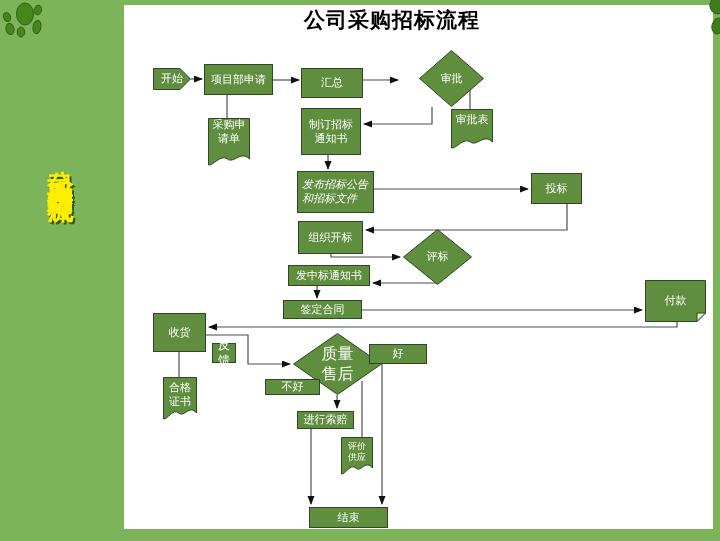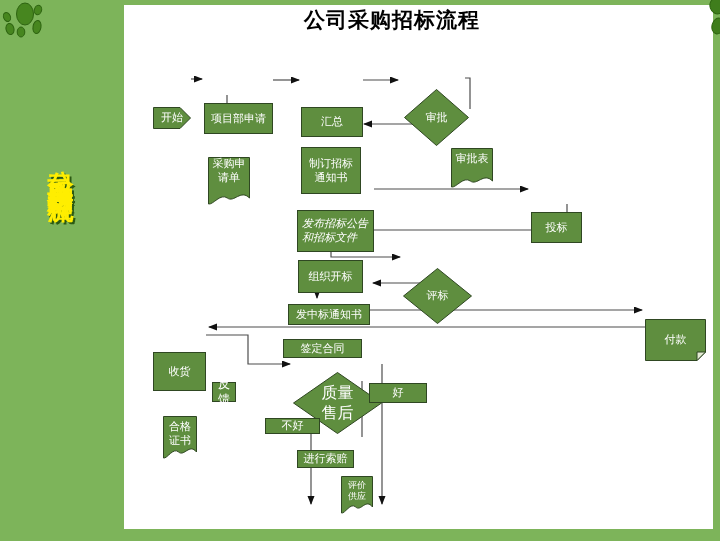--- a/index.html
+++ b/index.html
@@ -20,21 +20,21 @@
     position:absolute;left:40px;top:150px;width:40px;
     writing-mode:vertical-rl;text-orientation:upright;
     font-size:26px;font-weight:bold;color:#ffee00;
     letter-spacing:4px;line-height:38px;
     text-shadow:2px 2px 0 #2c5a14;
   }
   svg.edges{position:absolute;left:0;top:0;pointer-events:none;}
   .node{
     position:absolute;box-sizing:border-box;color:#ffffff;
     display:flex;align-items:center;justify-content:center;text-align:center;
-    white-space:pre-line;line-height:1.25;margin-top:39px;
+    white-space:pre-line;line-height:1.25;
   }
   .node.rect{background:#5f8e3f;border:1px solid #2f4722;}
   .node.align-left{justify-content:flex-start;text-align:left;padding-left:4px;}
   .node .shape{position:absolute;left:0;top:0;}
   .node .lbl{position:relative;z-index:1;}
   .deco{position:absolute;}
 </style>
 </head>
 <body>
 
@@ -93,21 +93,21 @@
         <polyline points="311,429 311,504" marker-end="url(#arr)"></polyline>
       </g>
   </svg>
 
   <div id="node-layer">
       <div class="node shaped" style="left: 153px; top: 68px; width: 38px; height: 22px; font-size: 11px;"><svg width="38" height="22" viewBox="0 0 38 22" class="shape">
           <path d="M0.5,0.5 H27 L37.5,11 L27,21.5 H0.5 Z" fill="#5f8e3f" stroke="#2f4722" stroke-width="1"></path>
         </svg><span class="lbl">开始</span></div>
       <div class="node rect" style="left: 204px; top: 64px; width: 69px; height: 31px; font-size: 11px;"><span class="lbl">项目部申请</span></div>
       <div class="node rect" style="left: 301px; top: 68px; width: 62px; height: 30px; font-size: 11px;"><span class="lbl">汇总</span></div>
-      <div class="node shaped" style="left: 404px; top: 50px; width: 65px; height: 57px; font-size: 11px;"><svg width="65" height="57" viewBox="0 0 65 57" class="shape">
+      <div class="node shaped" style="left: 419px; top: 50px; width: 65px; height: 57px; font-size: 11px;"><svg width="65" height="57" viewBox="0 0 65 57" class="shape">
           <path d="M32.5,0.5 L64.5,28.5 L32.5,56.5 L0.5,28.5 Z" fill="#5f8e3f" stroke="#2f4722" stroke-width="1"></path>
         </svg><span class="lbl">审批</span></div>
       <div class="node shaped" style="left: 451px; top: 109px; width: 42px; height: 40px; font-size: 11px; align-items: flex-start; padding-top: 4px;"><svg width="42" height="40" viewBox="0 0 42 40" class="shape">
           <path d="M0.5,0.5 H41.5 V33 C 32.76,24 26.04,38 19.32,33 C 12.6,28 5.04,40 0.5,39 Z" fill="#5f8e3f" stroke="#2f4722" stroke-width="1"></path>
         </svg><span class="lbl">审批表</span></div>
       <div class="node shaped" style="left: 208px; top: 118px; width: 42px; height: 48px; font-size: 11px; align-items: flex-start; "><svg width="42" height="48" viewBox="0 0 42 48" class="shape">
           <path d="M0.5,0.5 H41.5 V41 C 32.76,32 26.04,46 19.32,41 C 12.6,36 5.04,48 0.5,47 Z" fill="#5f8e3f" stroke="#2f4722" stroke-width="1"></path>
         </svg><span class="lbl">采购申
 请单</span></div>
       <div class="node rect" style="left: 301px; top: 108px; width: 60px; height: 47px; font-size: 11px;"><span class="lbl">制订招标

